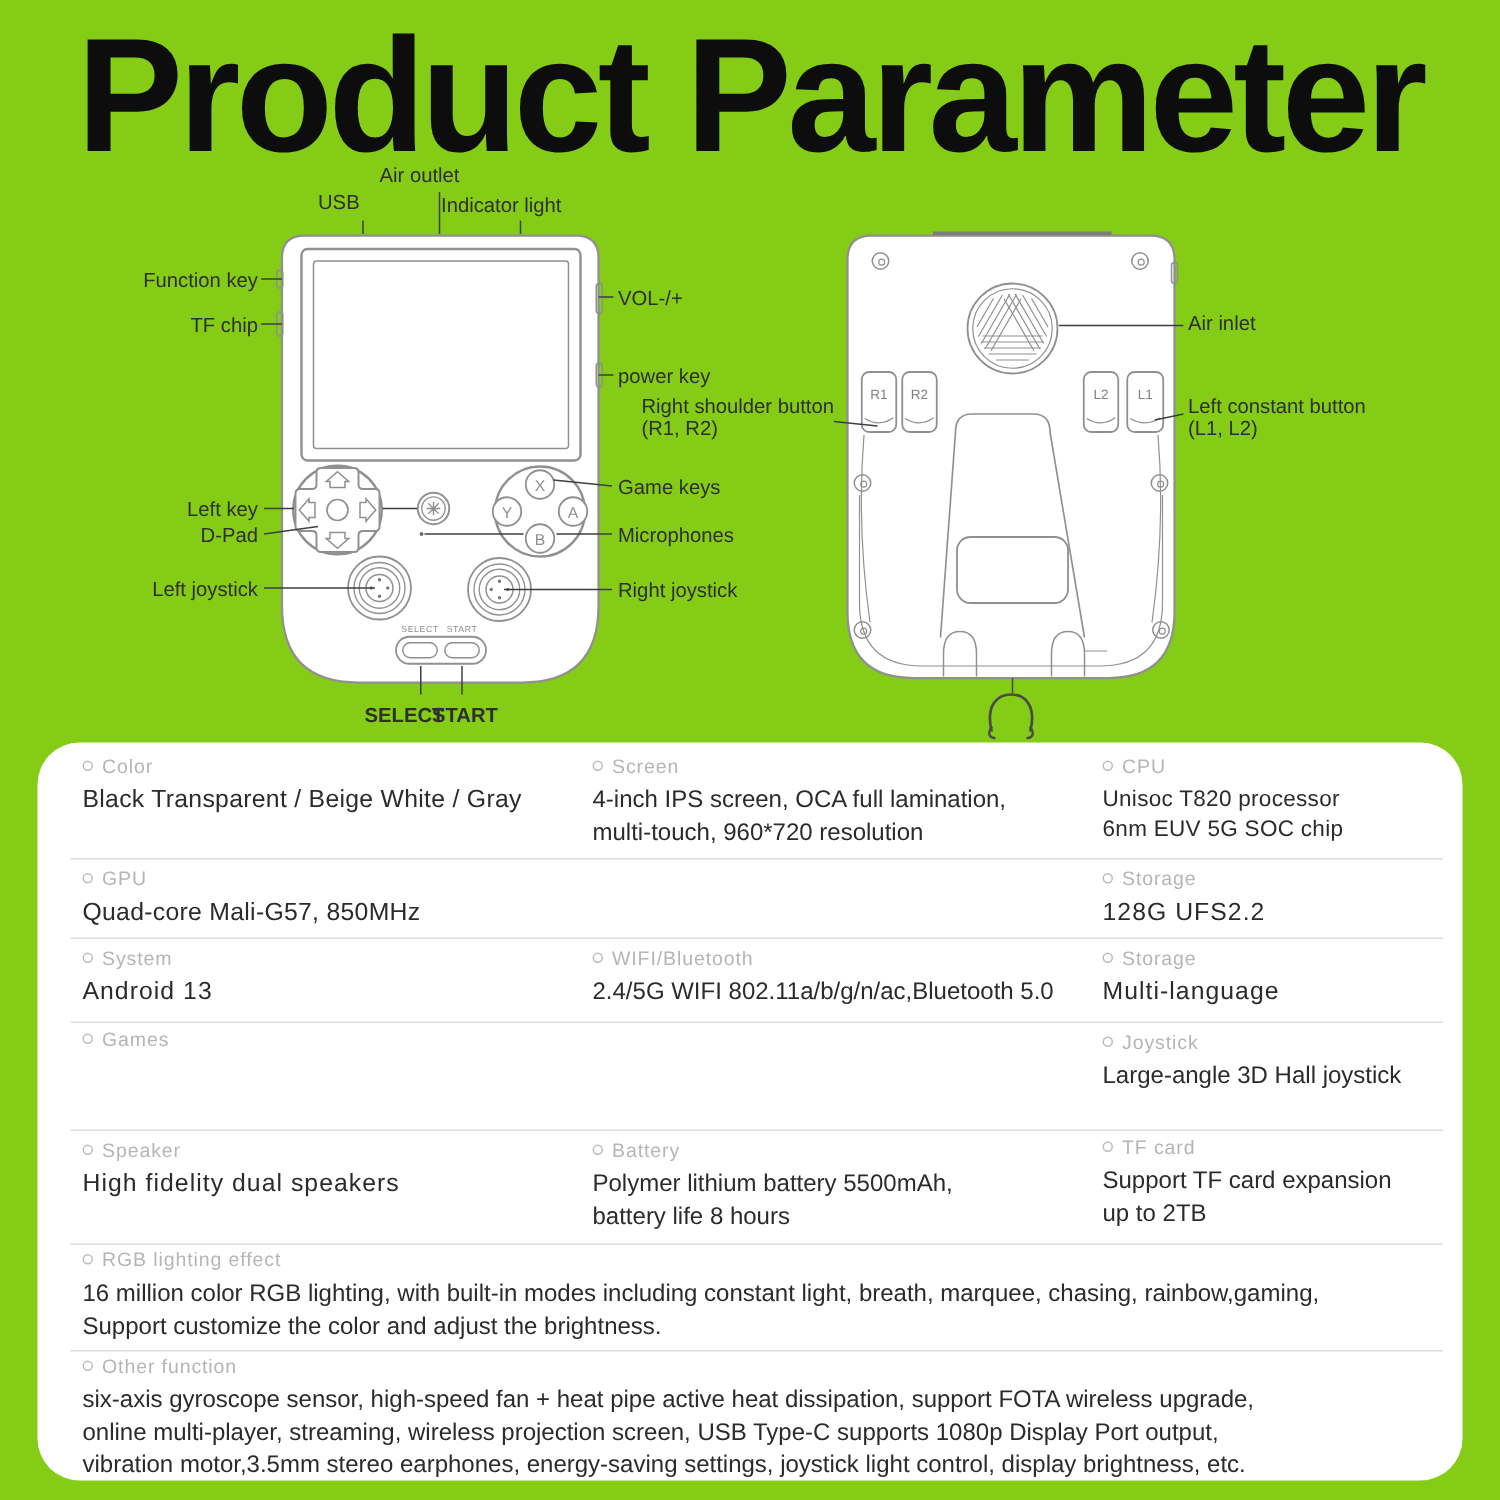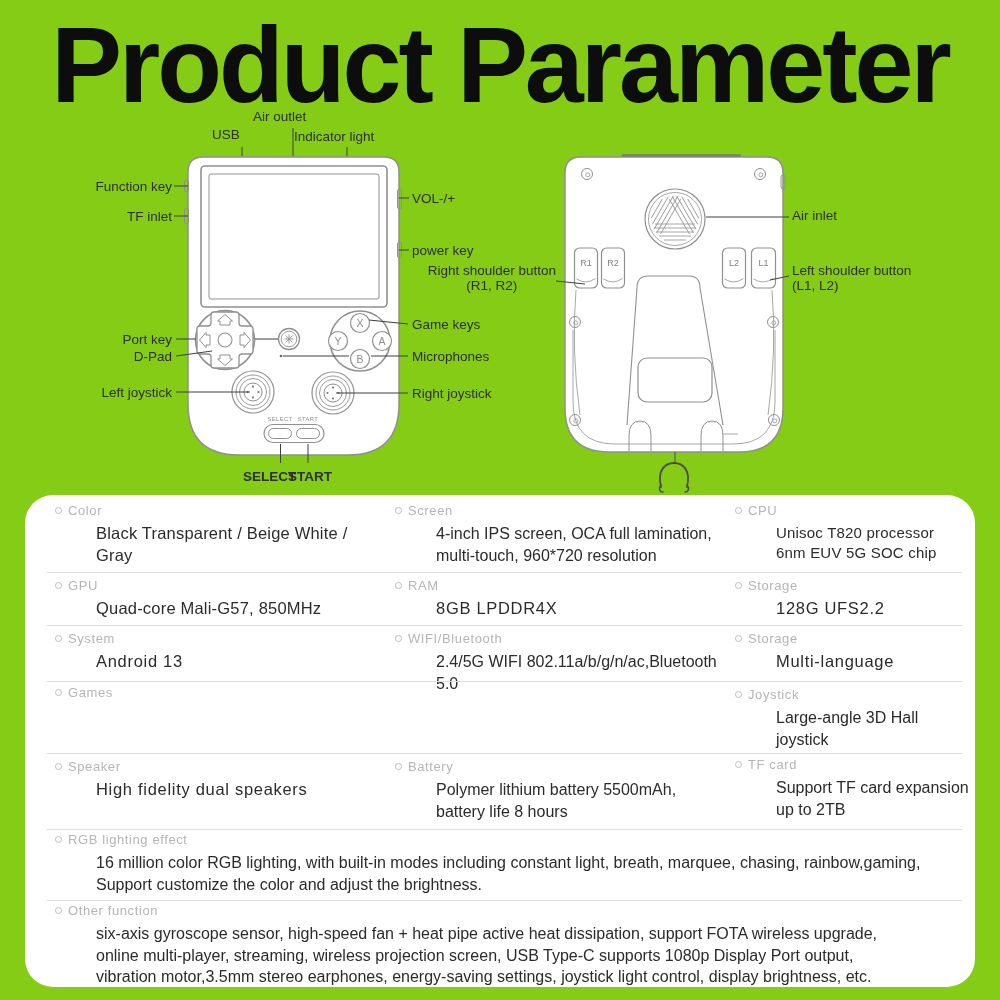--- a/index.html
+++ b/index.html
@@ -8,31 +8,31 @@
 
   
   .title{position:absolute;left:0;top:4px;width:1000px;text-align:center;
          font-size:106px;font-weight:bold;letter-spacing:-3px;color:#0d0d0d;
          transform:scaleY(1.02);white-space:nowrap;}
 
   
   .diagram{position:absolute;left:0;top:0;width:1000px;height:495px;}
   .diagram svg{position:absolute;left:0;top:0;}
   .callout{position:absolute;font-size:13.5px;color:#2f2f2f;white-space:nowrap;line-height:15px;}
-  .c-right{text-align:center;}
+  .c-right{text-align:left;}
   .c-center{text-align:left;}
 
   
   .spec-card{position:absolute;left:25px;top:495px;width:950px;height:492px;
              background:#ffffff;border-radius:28px;}
   .divider{position:absolute;left:22px;right:13px;height:1px;background:#dedede;}
   .cell{position:absolute;}
   .spec-label{font-size:13px;color:#b5b5b5;letter-spacing:0.6px;line-height:15px;margin-bottom:5px;display:flex;align-items:center;}
   .ring{display:inline-block;width:5px;height:5px;border:1px solid #bdbdbd;border-radius:50%;margin-right:6px;flex:0 0 auto;}
-  .spec-value{font-size:16.5px;color:#2b2b2b;line-height:21.5px;white-space:pre-line;letter-spacing:0.2px;margin-left:41px;}
+  .spec-value{font-size:16.5px;color:#2b2b2b;line-height:21.5px;white-space:pre-line;letter-spacing:0.2px;}
   .v-small{font-size:15px;line-height:20px;}
   .v-tight{font-size:16px;letter-spacing:0;}
   .v-sp{letter-spacing:0.7px;}
 </style>
 </head>
 <body>
 
 <div id="stage">
 
   <div class="title">Product Parameter</div>
@@ -212,39 +212,39 @@
         <line x1="706" y1="217" x2="789" y2="217"></line>
         <line x1="556" y1="281" x2="585" y2="284"></line>
         <line x1="770" y1="280" x2="789" y2="276"></line>
       </g>
     </svg>
 
     <div class="callout c-center" style="left:253px;top:109px;width:80px">Air outlet</div>
     <div class="callout c-center" style="left:212px;top:127px;width:60px">USB</div>
     <div class="callout c-center" style="left:294px;top:129px;width:120px">Indicator light</div>
     <div class="callout c-right" style="right:828px;top:179px">Function key</div>
-    <div class="callout c-right" style="right:828px;top:209px">TF inlet</div>
+    <div class="callout c-right" style="right:828px;top:209px">TF chip</div>
     <div class="callout" style="left:412px;top:191px">VOL-/+</div>
     <div class="callout" style="left:412px;top:243px">power key</div>
-    <div class="callout c-right" style="right:828px;top:332px">Port key</div>
+    <div class="callout c-right" style="right:828px;top:332px">Left key</div>
     <div class="callout c-right" style="right:828px;top:349px">D-Pad</div>
     <div class="callout" style="left:412px;top:317px">Game keys</div>
     <div class="callout" style="left:412px;top:349px">Microphones</div>
     <div class="callout c-right" style="right:828px;top:385px">Left joystick</div>
     <div class="callout" style="left:412px;top:386px">Right joystick</div>
     <div class="callout c-center" style="left:243px;top:469px;width:56px;font-weight:bold">SELECT</div>
     <div class="callout c-center" style="left:288px;top:469px;width:48px;font-weight:bold">START</div>
 
     <div class="callout" style="left:792px;top:208px">Air inlet</div>
     <div class="callout c-right" style="right:444px;top:263px">
       <span>Right shoulder button</span><br>
       <span>(R1, R2)</span>
     </div>
     <div class="callout" style="left:792px;top:263px">
-      <span>Left shoulder button</span><br>
+      <span>Left constant button</span><br>
       <span>(L1, L2)</span>
     </div>
   </div>
 
   <div class="spec-card">
 
     <div class="cell" style="left:30px;top:8px;width:315px">
       <div class="spec-label">
           <span class="ring"></span>
           <span>Color</span>
@@ -268,27 +268,20 @@
 6nm EUV 5G SOC chip</div>
     </div>
     <div class="divider" style="top:77px"></div>
 
     <div class="cell" style="left:30px;top:83px;width:315px">
       <div class="spec-label">
           <span class="ring"></span>
           <span>GPU</span>
         </div>
       <div class="spec-value">Quad-core Mali-G57, 850MHz</div>
-    </div>
-    <div class="cell" style="left:370px;top:83px;width:330px">
-      <div class="spec-label">
-          <span class="ring"></span>
-          <span>RAM</span>
-        </div>
-      <div class="spec-value v-sp">8GB LPDDR4X</div>
     </div>
     <div class="cell" style="left:710px;top:83px;width:235px">
       <div class="spec-label">
           <span class="ring"></span>
           <span>Storage</span>
         </div>
       <div class="spec-value v-sp">128G UFS2.2</div>
     </div>
     <div class="divider" style="top:130px"></div>
 

